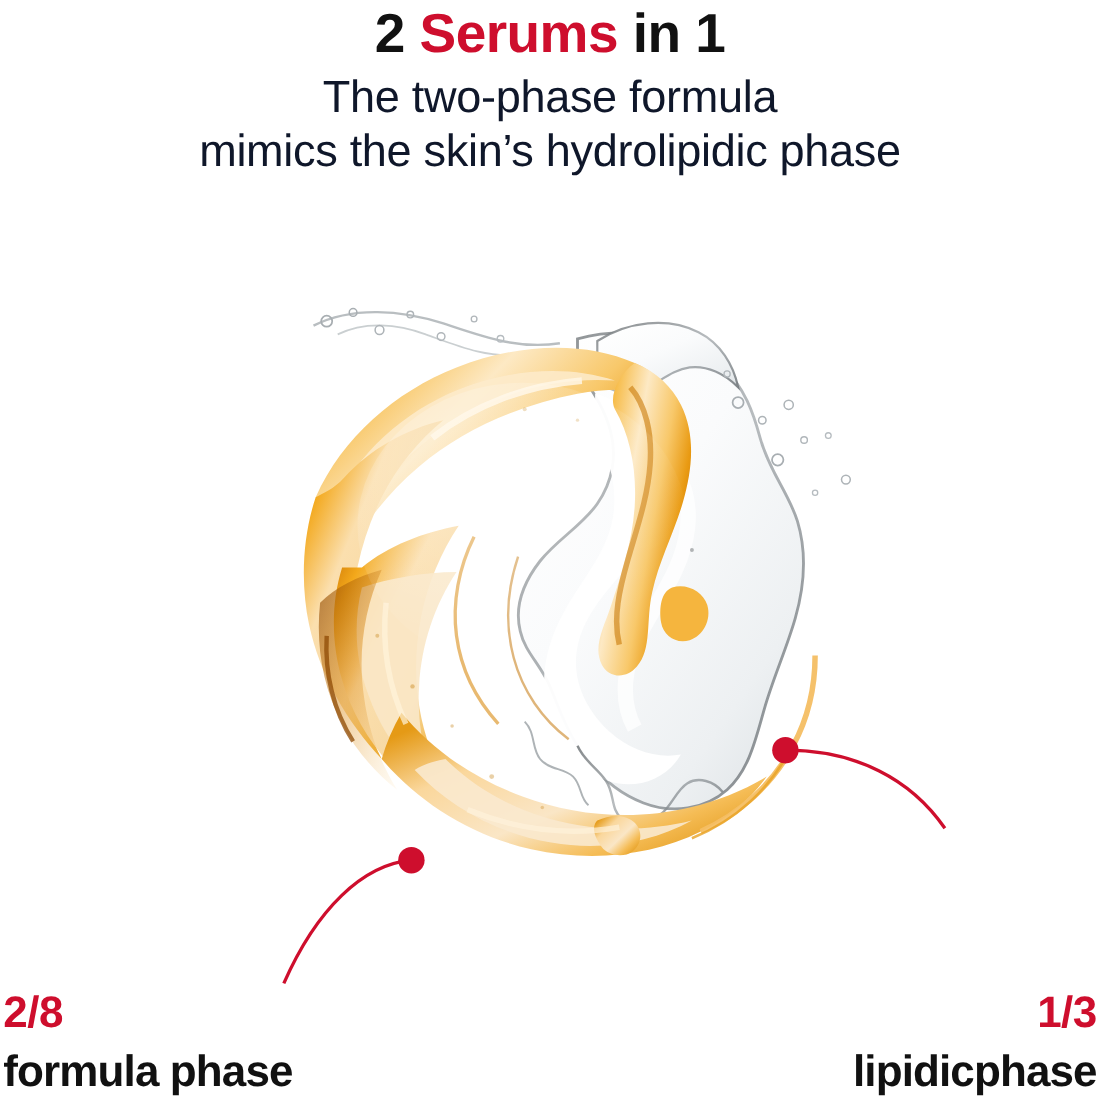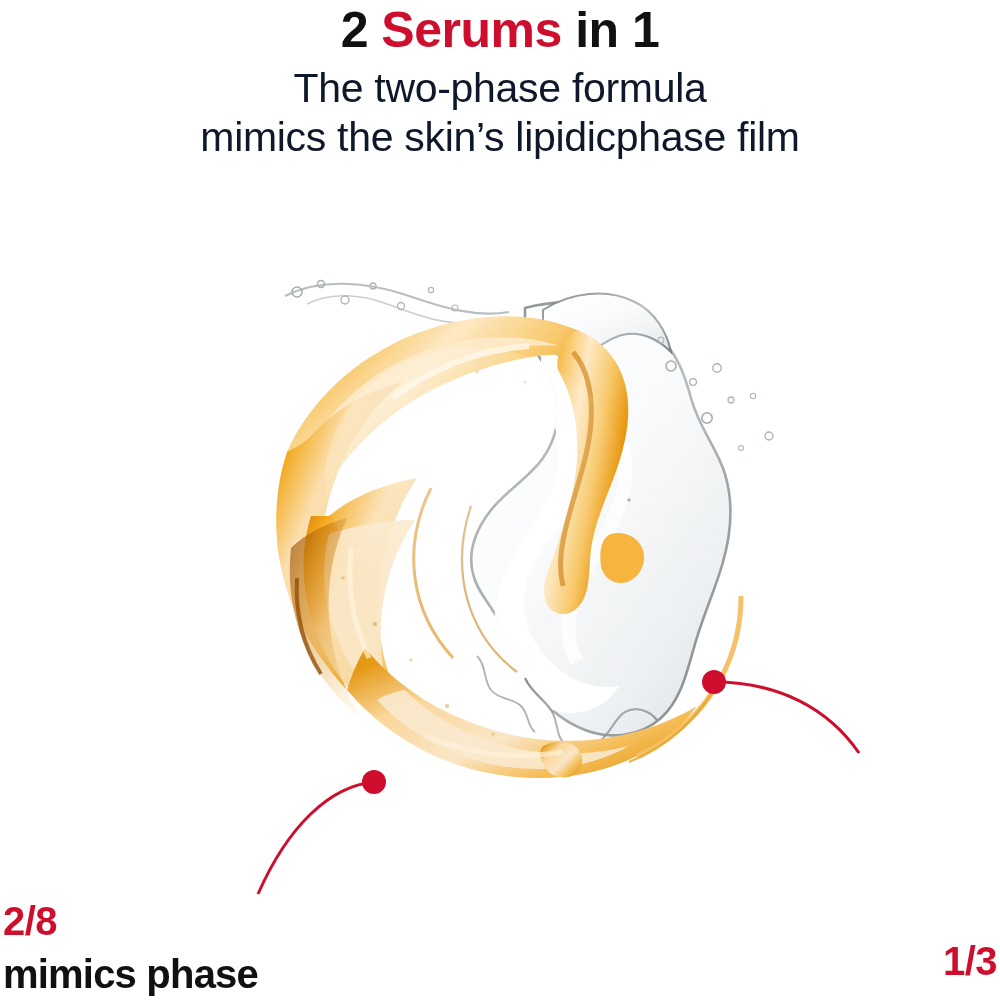--- a/index.html
+++ b/index.html
@@ -100,21 +100,21 @@
 <body>
 
 <div class="page">
 
   <div class="headline">
     <span>2 </span><span class="accent">Serums</span><span> in 1</span>
   </div>
 
   <div class="subhead">
     <span class="line">The two-phase formula</span>
-    <span class="line">mimics the skin’s lipidicphase film</span>
+    <span class="line">mimics the skin’s hydrolipidic phase</span>
   </div>
 
   <div class="art-stage">
     <svg viewBox="0 0 570 560" xmlns="http://www.w3.org/2000/svg" aria-hidden="true">
       <defs>
 
         <linearGradient id="oilTop" x1="0%" y1="0%" x2="100%" y2="60%">
           <stop offset="0%" stop-color="#E8900C"></stop>
           <stop offset="18%" stop-color="#F7BE4E"></stop>
           <stop offset="42%" stop-color="#FDE9C4"></stop>
@@ -293,20 +293,21 @@
       <path d="M374,782 C330,786 288,826 258,894" fill="none" stroke="#CE0E2D" stroke-width="3"></path>
       <circle cx="374" cy="782" r="12" fill="#CE0E2D"></circle>
 
       <path d="M714,682 C778,682 828,708 859,753" fill="none" stroke="#CE0E2D" stroke-width="3"></path>
       <circle cx="714" cy="682" r="12" fill="#CE0E2D"></circle>
     </svg>
   </div>
 
   <div class="label-block left">
     <span class="frac">2/8</span>
-    <span class="phase">mimics phase</span>
+    <span class="phase">formula phase</span>
   </div>
 
   <div class="label-block right">
     <span class="frac">1/3</span>
+    <span class="phase">lipidicphase</span>
   </div>
 
 </div>
 
 </body></html>

